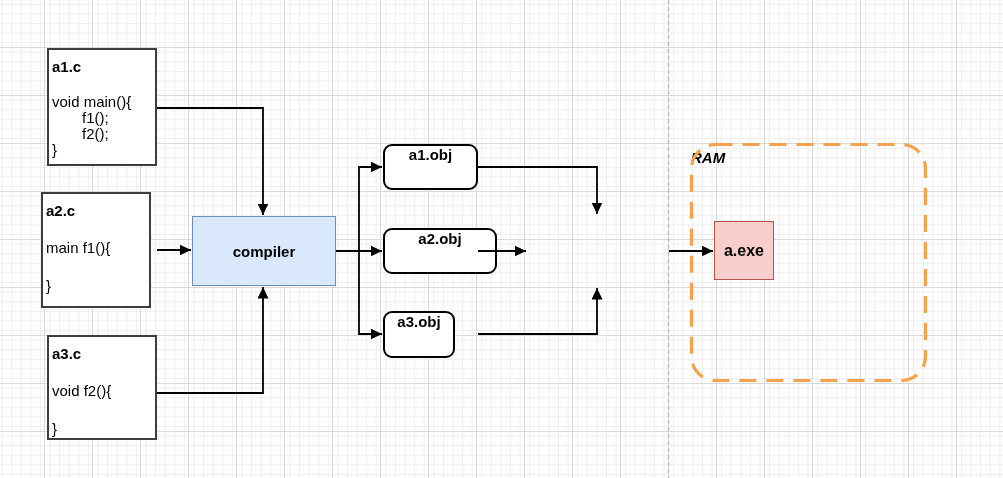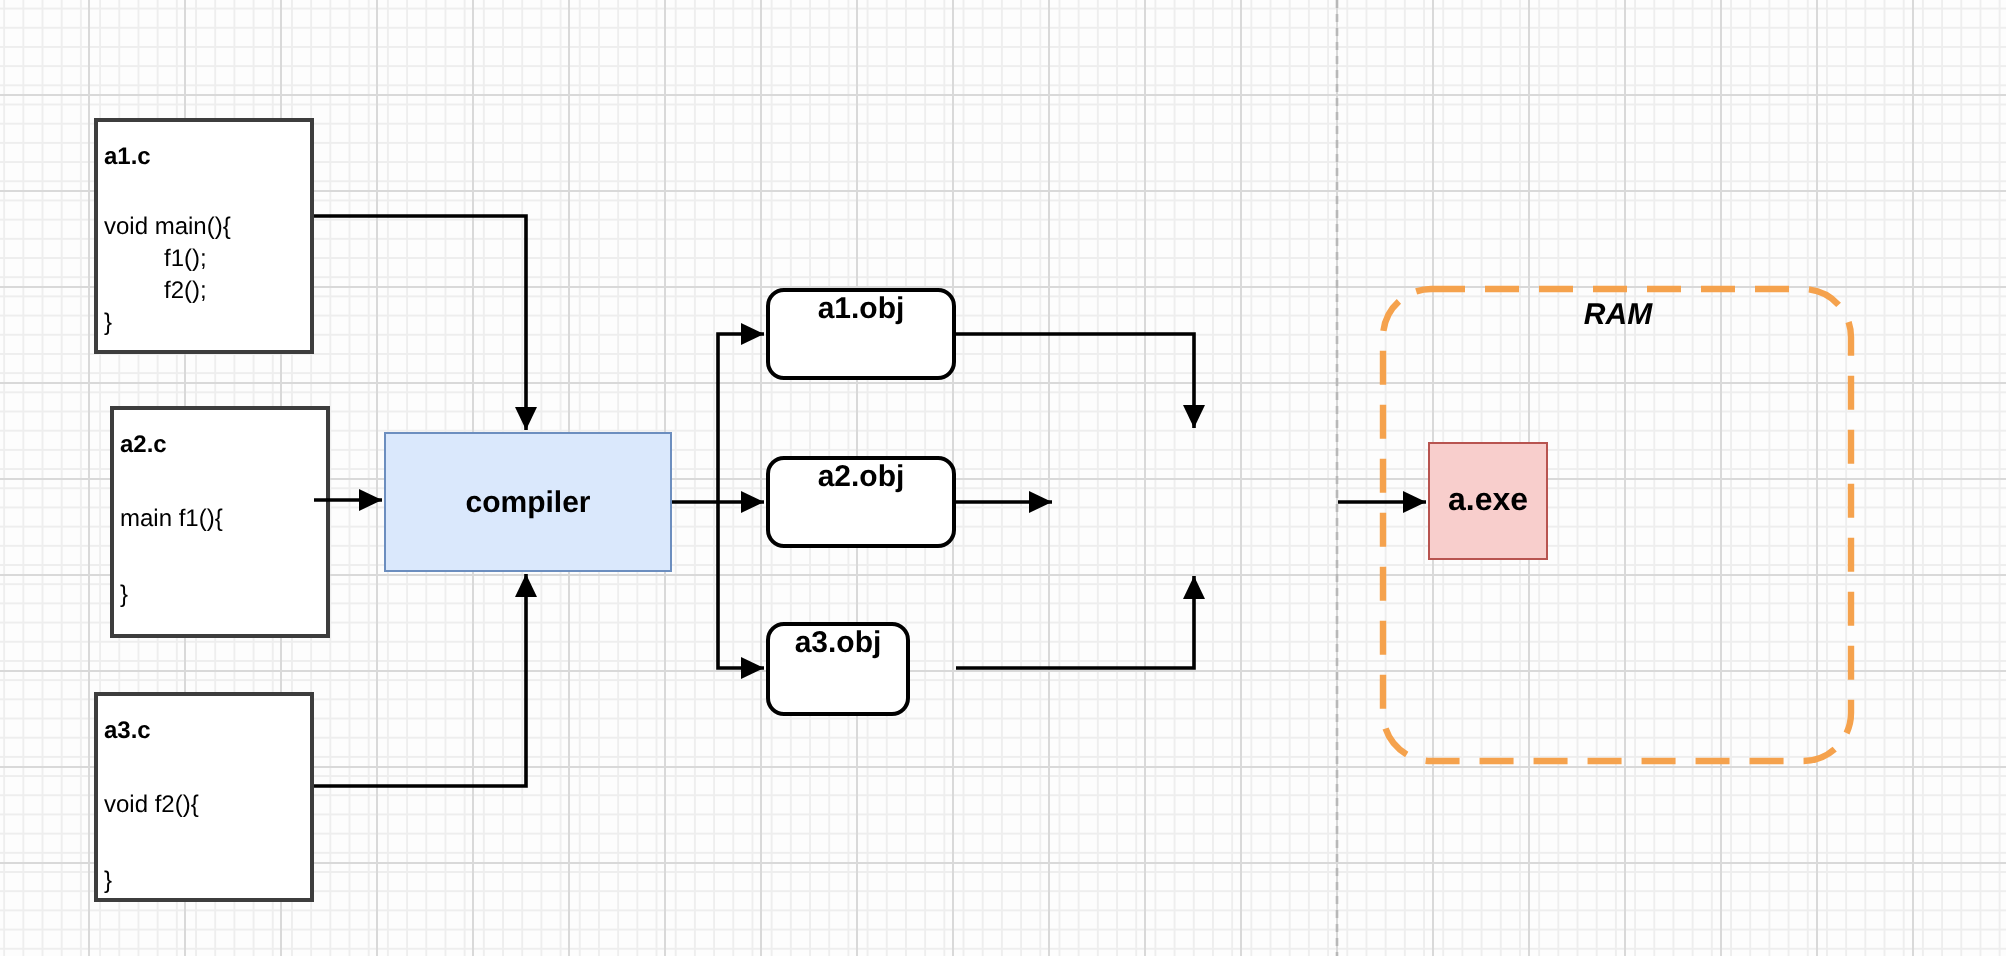--- a/index.html
+++ b/index.html
@@ -16,23 +16,22 @@
     background-size:48px 48px, 48px 48px, 9.6px 9.6px, 9.6px 9.6px;
     background-position:-4px -1px, -4px -1px, 1.6px 3.8px, 1.6px 3.8px;
     font-family:"Liberation Sans", sans-serif;
     color:#000;
   }
   .node{position:absolute;box-sizing:border-box;}
   .src{
     background:#ffffff;
     border:2px solid #3d3d3d;
     padding:9px 3px 0 3px;
-    font-size:12px;
+    font-size:15px;
     line-height:16px;
-    margin-top:11px;
   }
   .src-title{font-weight:700;margin-bottom:21px;}
   #a1c .src-title{margin-bottom:19px;}
   .code-line{white-space:pre;}
   .indent{padding-left:30px;}
   .sp{margin-top:22px;}
   .proc{
     background:#dae8fc;
     border:1.6px solid #6c8ebf;
     display:flex;align-items:center;justify-content:center;
@@ -46,28 +45,28 @@
     font-weight:700;font-size:15px;
   }
   .exe{
     background:#f8cecc;
     border:1.8px solid #b85450;
     display:flex;align-items:center;justify-content:center;
     font-weight:700;font-size:16px;
   }
   .ram-label{
     position:absolute;left:691px;top:149px;width:236px;
-    text-align:center;font-weight:700;font-style:italic;font-size:15px;
+    font-weight:700;font-style:italic;font-size:15px;
   }
   #a1c{left:47px;top:48px;width:110px;height:118px;}
-  #a2c{left:55px;top:192px;width:110px;height:116px;}
+  #a2c{left:41px;top:192px;width:110px;height:116px;}
   #a3c{left:47px;top:335px;width:110px;height:105px;}
   #compiler{left:192px;top:216px;width:144px;height:70px;}
   #a1obj{left:383px;top:144px;width:95px;height:46px;}
-  #a2obj{left:383px;top:228px;width:95px;height:46px;}
+  #a2obj{left:383px;top:228px;width:114px;height:46px;}
   #a3obj{left:383px;top:311px;width:72px;height:47px;}
   #linker{left:527px;top:215px;width:142px;height:72px;}
   #aexe{left:714px;top:221px;width:60px;height:59px;}
   svg.overlay{position:absolute;left:0;top:0;width:1003px;height:478px;}
   svg.overlay .edge{stroke:#000000;stroke-width:1.8;fill:none;}
 </style>
 </head>
 <body>
 
 <div class="canvas">

